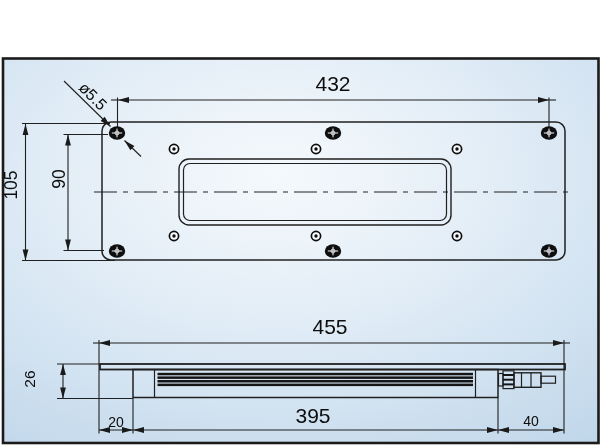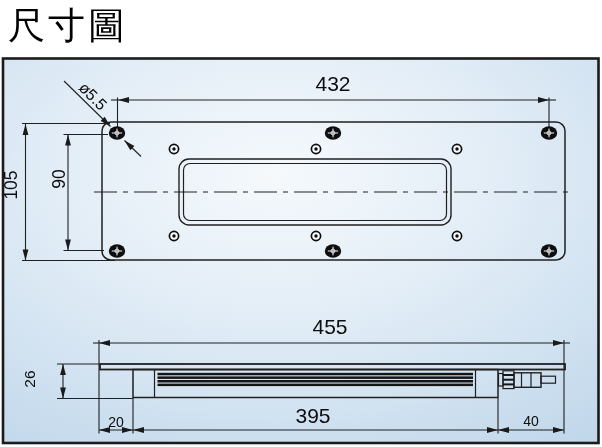--- a/index.html
+++ b/index.html
@@ -12,21 +12,20 @@
   .thin{stroke-width:1.1;}
   .med{stroke-width:1.5;}
   .dimtxt{font-size:21px;}
   .dimtxt-s{font-size:14px;}
   .dimtxt-r{font-size:17.5px;}
 </style>
 </head>
 <body>
 
 <div id="stage">
-  <div id="title">尺寸圖</div>
 
   <svg width="602" height="447" viewBox="0 0 602 447" style="position:absolute;left:0;top:0;">
     <defs>
       <radialGradient id="bg" cx="46%" cy="30%" r="90%">
         <stop offset="0" stop-color="#f5f9fc"></stop>
         <stop offset="0.32" stop-color="#e7f0f8"></stop>
         <stop offset="0.65" stop-color="#d4e4f2"></stop>
         <stop offset="1" stop-color="#bed5e9"></stop>
       </radialGradient>
       <marker id="ah" viewBox="0 0 12 7" refX="11.5" refY="3.5" markerWidth="12" markerHeight="7" orient="auto-start-reverse" markerUnits="userSpaceOnUse">

